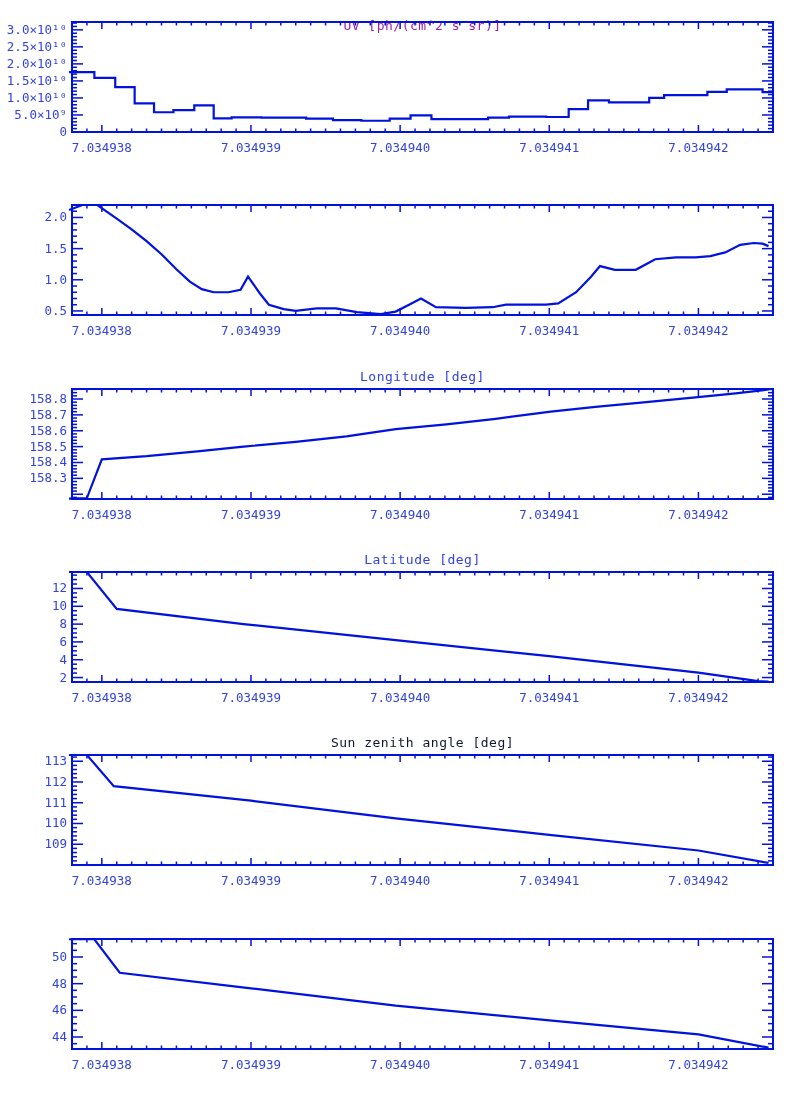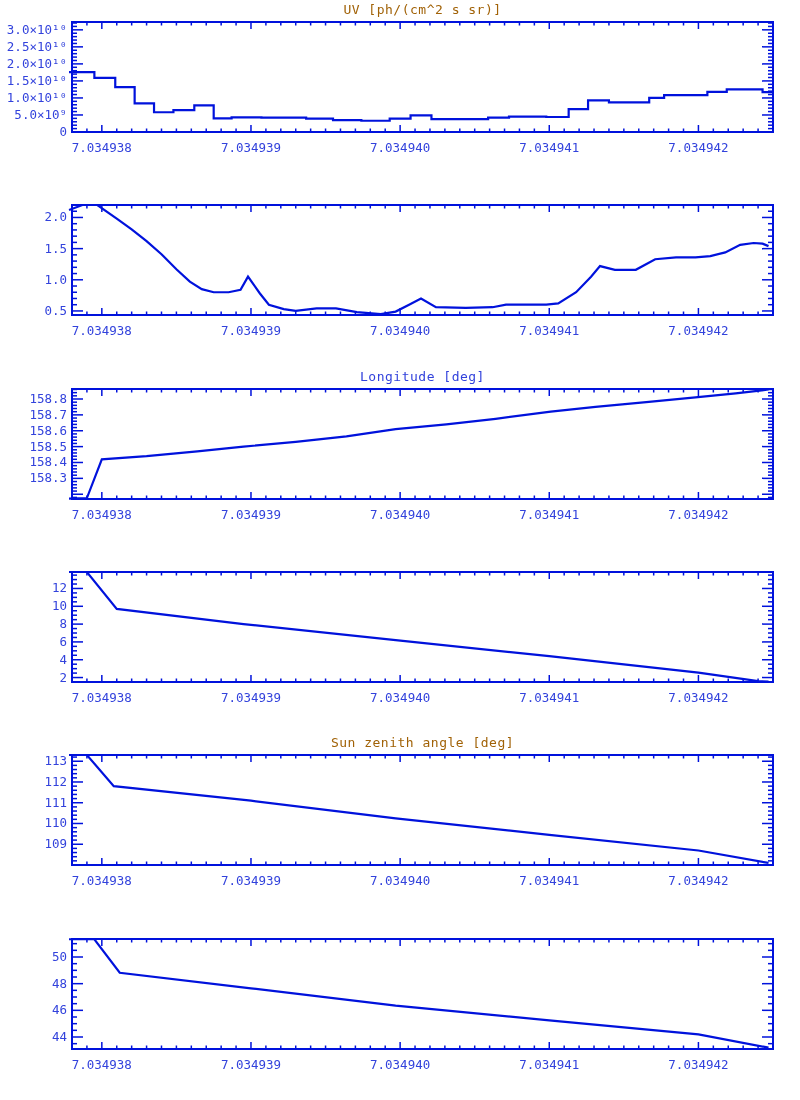--- a/index.html
+++ b/index.html
@@ -12,21 +12,21 @@
   .chart-title {
     position:absolute; top:2px; left:72px; width:701px; text-align:center;
     font-size:13px; letter-spacing:0.5px; white-space:pre;
   }
 </style>
 </head>
 <body>
 
 <div class="page">
   <section class="panel">
-    <div class="chart-title" style="color: #a16207;">UV [ph/(cm^2 s sr)]</div>
+    <div class="chart-title" style="color: #a21caf; margin-top: 16px;">UV [ph/(cm^2 s sr)]</div>
     <svg viewBox="0 0 800 183.33" preserveAspectRatio="none">
         <line x1="72.00000013247087" y1="132" x2="72.00000013247087" y2="128.5" stroke="#0012dc" stroke-width="1.5"></line>
         <line x1="72.00000013247087" y1="22" x2="72.00000013247087" y2="25.5" stroke="#0012dc" stroke-width="1.5"></line>
         <line x1="86.91489365929921" y1="132" x2="86.91489365929921" y2="128.5" stroke="#0012dc" stroke-width="1.5"></line>
         <line x1="86.91489365929921" y1="22" x2="86.91489365929921" y2="25.5" stroke="#0012dc" stroke-width="1.5"></line>
         <line x1="101.82978731859842" y1="132" x2="101.82978731859842" y2="125" stroke="#0012dc" stroke-width="1.5"></line>
         <line x1="101.82978731859842" y1="22" x2="101.82978731859842" y2="29" stroke="#0012dc" stroke-width="1.5"></line>
         <line x1="116.74468097789764" y1="132" x2="116.74468097789764" y2="128.5" stroke="#0012dc" stroke-width="1.5"></line>
         <line x1="116.74468097789764" y1="22" x2="116.74468097789764" y2="25.5" stroke="#0012dc" stroke-width="1.5"></line>
         <line x1="131.65957450472598" y1="132" x2="131.65957450472598" y2="128.5" stroke="#0012dc" stroke-width="1.5"></line>
@@ -524,20 +524,21 @@
         <text x="67" y="99.49206349206123" text-anchor="end" fill="#3242dc" font-family="&quot;DejaVu Sans Mono&quot;, monospace" font-size="12.5px">158.4</text>
         <text x="67" y="83.61904761904654" text-anchor="end" fill="#3242dc" font-family="&quot;DejaVu Sans Mono&quot;, monospace" font-size="12.5px">158.5</text>
         <text x="67" y="67.74603174603185" text-anchor="end" fill="#3242dc" font-family="&quot;DejaVu Sans Mono&quot;, monospace" font-size="12.5px">158.6</text>
         <text x="67" y="51.87301587301715" text-anchor="end" fill="#3242dc" font-family="&quot;DejaVu Sans Mono&quot;, monospace" font-size="12.5px">158.7</text>
         <text x="67" y="35.999999999997954" text-anchor="end" fill="#3242dc" font-family="&quot;DejaVu Sans Mono&quot;, monospace" font-size="12.5px">158.8</text>
         <rect x="72" y="22" width="701" height="110" fill="none" stroke="#0012dc" stroke-width="2"></rect>
         <path d="M69.02 131.68 L86.91 131.05 L101.83 92.32 L146.57 89.14 L197.29 84.38 L243.52 79.62 L295.72 74.86 L346.43 69.30 L395.65 62.16 L446.36 57.40 L495.58 51.84 L550.77 44.70 L595.51 39.94 L646.22 35.17 L695.44 30.41 L735.71 26.44 L768.53 22.48" fill="none" stroke="#0012dc" stroke-width="2.2" stroke-linejoin="miter" stroke-linecap="butt"></path>
       </svg>
   </section>
   <section class="panel">
+    <div class="chart-title" style="color: rgb(50, 66, 220);">Latitude [deg]</div>
     <svg viewBox="0 0 800 183.33" preserveAspectRatio="none">
         <line x1="72.00000013247087" y1="132" x2="72.00000013247087" y2="128.5" stroke="#0012dc" stroke-width="1.5"></line>
         <line x1="72.00000013247087" y1="22" x2="72.00000013247087" y2="25.5" stroke="#0012dc" stroke-width="1.5"></line>
         <line x1="86.91489365929921" y1="132" x2="86.91489365929921" y2="128.5" stroke="#0012dc" stroke-width="1.5"></line>
         <line x1="86.91489365929921" y1="22" x2="86.91489365929921" y2="25.5" stroke="#0012dc" stroke-width="1.5"></line>
         <line x1="101.82978731859842" y1="132" x2="101.82978731859842" y2="125" stroke="#0012dc" stroke-width="1.5"></line>
         <line x1="101.82978731859842" y1="22" x2="101.82978731859842" y2="29" stroke="#0012dc" stroke-width="1.5"></line>
         <line x1="116.74468097789764" y1="132" x2="116.74468097789764" y2="128.5" stroke="#0012dc" stroke-width="1.5"></line>
         <line x1="116.74468097789764" y1="22" x2="116.74468097789764" y2="25.5" stroke="#0012dc" stroke-width="1.5"></line>
         <line x1="131.65957450472598" y1="132" x2="131.65957450472598" y2="128.5" stroke="#0012dc" stroke-width="1.5"></line>
@@ -687,21 +688,21 @@
         <text x="67" y="113.7327935222672" text-anchor="end" fill="#3242dc" font-family="&quot;DejaVu Sans Mono&quot;, monospace" font-size="12.5px">4</text>
         <text x="67" y="95.91902834008097" text-anchor="end" fill="#3242dc" font-family="&quot;DejaVu Sans Mono&quot;, monospace" font-size="12.5px">6</text>
         <text x="67" y="78.10526315789474" text-anchor="end" fill="#3242dc" font-family="&quot;DejaVu Sans Mono&quot;, monospace" font-size="12.5px">8</text>
         <text x="67" y="60.291497975708495" text-anchor="end" fill="#3242dc" font-family="&quot;DejaVu Sans Mono&quot;, monospace" font-size="12.5px">10</text>
         <text x="67" y="42.477732793522264" text-anchor="end" fill="#3242dc" font-family="&quot;DejaVu Sans Mono&quot;, monospace" font-size="12.5px">12</text>
         <rect x="72" y="22" width="701" height="110" fill="none" stroke="#0012dc" stroke-width="2"></rect>
         <path d="M69.02 22.00 L86.91 22.00 L116.74 58.96 L243.52 74.11 L395.65 90.14 L549.28 106.17 L698.43 122.65 L758.09 131.11 L768.53 131.55" fill="none" stroke="#0012dc" stroke-width="2.2" stroke-linejoin="miter" stroke-linecap="butt"></path>
       </svg>
   </section>
   <section class="panel">
-    <div class="chart-title" style="color: #a16207;">Sun zenith angle [deg]</div>
+    <div class="chart-title" style="color: #0f172a;">Sun zenith angle [deg]</div>
     <svg viewBox="0 0 800 183.33" preserveAspectRatio="none">
         <line x1="72.00000013247087" y1="132" x2="72.00000013247087" y2="128.5" stroke="#0012dc" stroke-width="1.5"></line>
         <line x1="72.00000013247087" y1="22" x2="72.00000013247087" y2="25.5" stroke="#0012dc" stroke-width="1.5"></line>
         <line x1="86.91489365929921" y1="132" x2="86.91489365929921" y2="128.5" stroke="#0012dc" stroke-width="1.5"></line>
         <line x1="86.91489365929921" y1="22" x2="86.91489365929921" y2="25.5" stroke="#0012dc" stroke-width="1.5"></line>
         <line x1="101.82978731859842" y1="132" x2="101.82978731859842" y2="125" stroke="#0012dc" stroke-width="1.5"></line>
         <line x1="101.82978731859842" y1="22" x2="101.82978731859842" y2="29" stroke="#0012dc" stroke-width="1.5"></line>
         <line x1="116.74468097789764" y1="132" x2="116.74468097789764" y2="128.5" stroke="#0012dc" stroke-width="1.5"></line>
         <line x1="116.74468097789764" y1="22" x2="116.74468097789764" y2="25.5" stroke="#0012dc" stroke-width="1.5"></line>
         <line x1="131.65957450472598" y1="132" x2="131.65957450472598" y2="128.5" stroke="#0012dc" stroke-width="1.5"></line>

